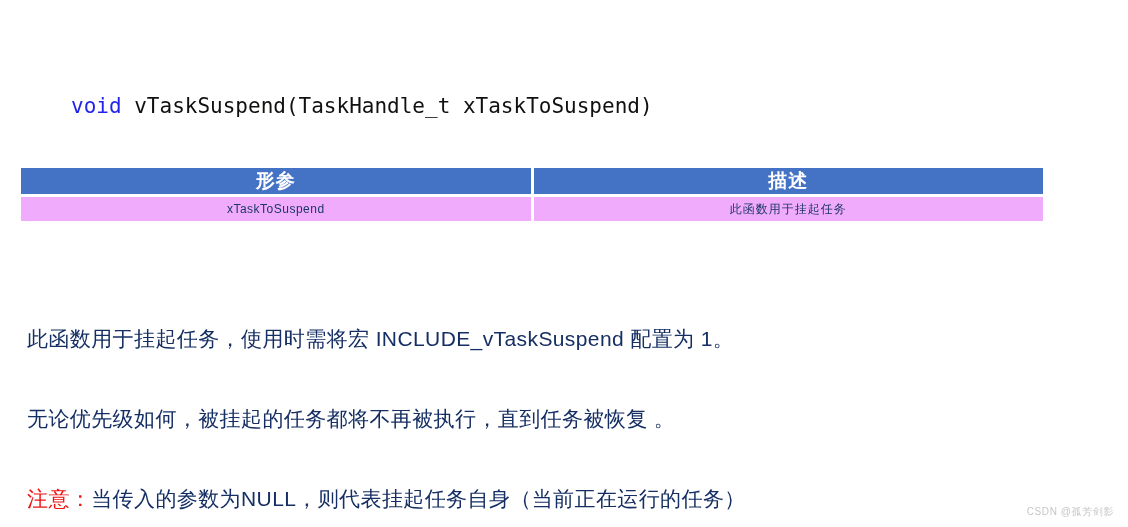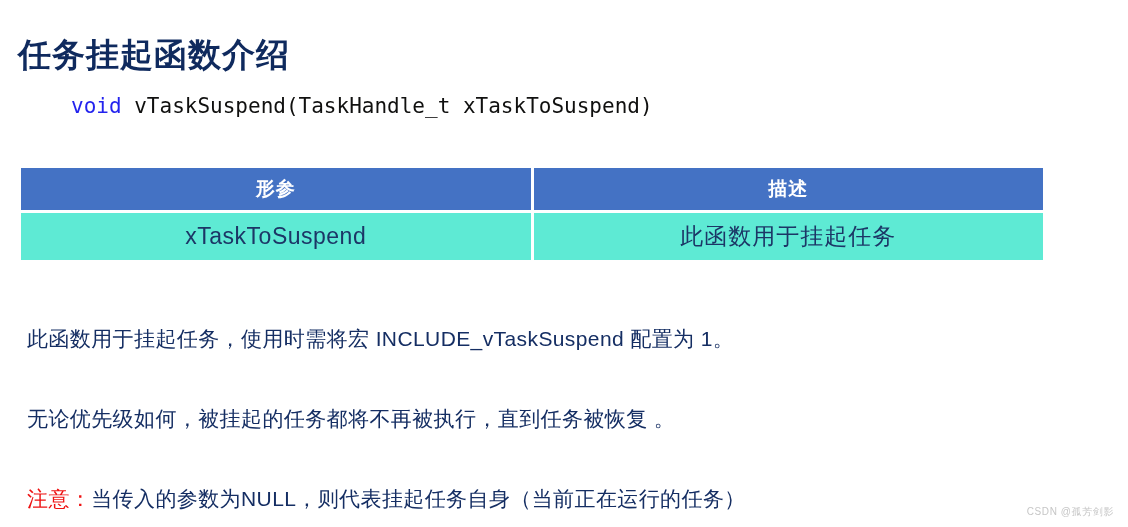--- a/index.html
+++ b/index.html
@@ -57,38 +57,38 @@
     position: absolute;
     left: 18px;
     top: 165px;
     width: 1028px;
     border-collapse: separate;
     border-spacing: 3px 3px;
     table-layout: fixed;
   }
   .param-table th,
   .param-table td {
-    padding: 8px;
+    padding: 0;
     margin: 0;
     height: 24px;
     text-align: center;
     vertical-align: middle;
     font-weight: normal;
   }
   .param-table th {
     background: #4472C4;
     color: #ffffff;
     font-size: 19px;
     font-weight: bold;
     letter-spacing: 1px;
   }
   .param-table td {
-    background: #5eead4;
+    background: #f0abfc;
     color: #1C3666;
-    font-size: 23px;
+    font-size: 12px;
     letter-spacing: 0.5px;
   }
   .param-table td.desc-cell {
     letter-spacing: 1px;
   }
   .col-left { width: 50%; }
   .col-right { width: 50%; }
 
   
   .para {
@@ -116,21 +116,20 @@
     font-size: 10px;
     letter-spacing: 0.6px;
     white-space: nowrap;
   }
 </style>
 </head>
 <body>
 
 <div class="slide">
 
-  <h1 class="page-title">任务挂起函数介绍</h1>
 
   <div class="code-line">
     <span class="kw">void</span><span> vTaskSuspend(TaskHandle_t xTaskToSuspend)</span>
   </div>
 
   <table class="param-table">
     <colgroup>
       <col class="col-left">
       <col class="col-right">
     </colgroup>

